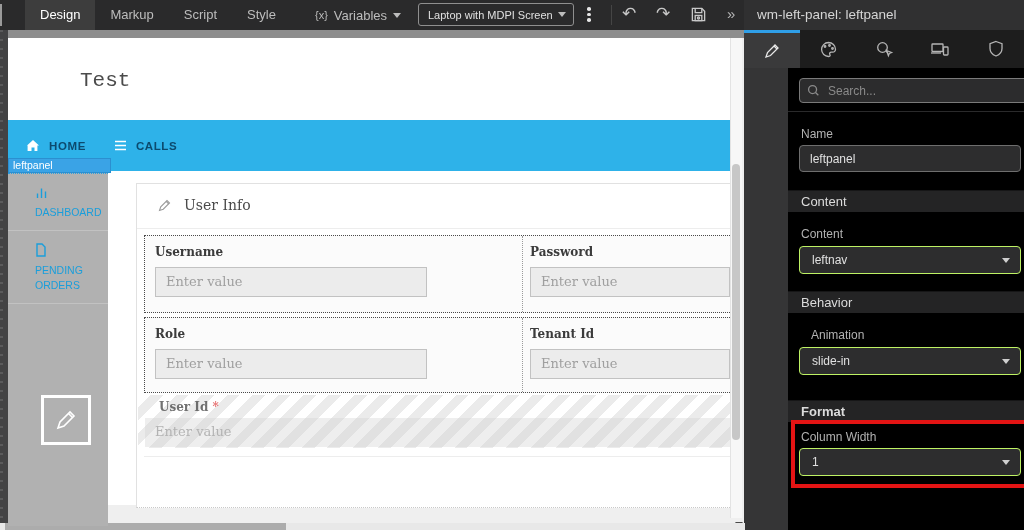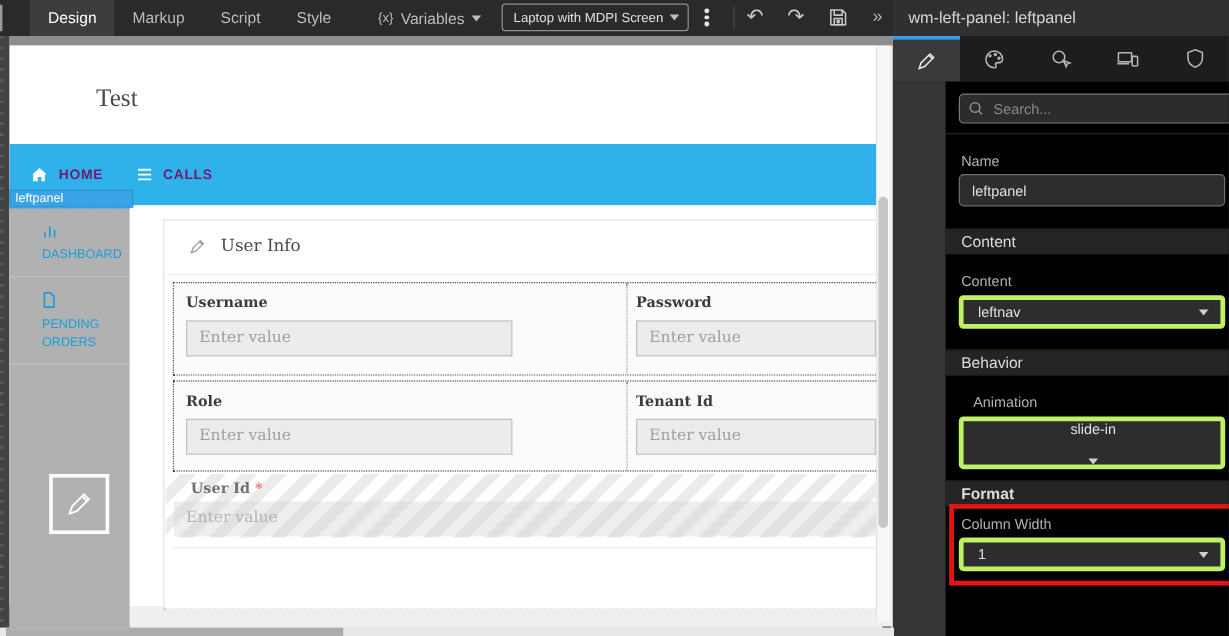--- a/index.html
+++ b/index.html
@@ -36,45 +36,45 @@
   .insp-tab.active svg{stroke:#e8e8e8;}
   #insp-body{left:0;top:68px;width:280px;height:462px;background:#000000;margin-left:44px;}
   #insp-search{left:11px;top:10px;width:258px;height:25px;background:#2c2c2d;border:1px solid #7a7a7a;border-radius:4px;}
   #insp-search input{position:absolute;left:26px;top:0;width:225px;height:23px;background:transparent;border:none;outline:none;color:#cfcfcf;font-size:12px;font-family:inherit;}
   #insp-search input::placeholder{color:#8a8a8a;}
   #insp-search svg{position:absolute;left:7px;top:5px;stroke:#8a8a8a;fill:none;stroke-width:1.4;}
   #search-divider{left:0;top:43px;width:280px;height:1px;background:#2a2a2b;}
   .prop-label{color:#b2b2b2;font-size:12px;}
   .insp-input{background:#2d2d2e;border:1px solid #6e6e6e;border-radius:4px;color:#e0e0e0;font-size:12px;}
   input.insp-input{padding:0 10px;font-family:inherit;outline:none;}
-  .insp-select{background:#2d2d2e;border:4px solid #bef264;border-radius:4px;color:#e0e0e0;font-size:12px;display:flex;align-items:center;justify-content:space-between;padding:0 10px 0 12px;}
+  .insp-select{background:#2d2d2e;border:1px solid #bef264;border-radius:4px;color:#e0e0e0;font-size:12px;display:flex;align-items:center;justify-content:space-between;padding:0 10px 0 12px;}
   .sec-band{left:0;width:280px;height:22px;background:#242425;border-top:1px solid #161617;color:#dcdcdc;font-size:13px;line-height:21px;padding-left:13px;}
   #name-label{left:13px;top:59px;}
   #name-input{left:11px;top:77px;width:222px;height:27px;}
   #sec-content{top:122px;}
   #content-label{left:13px;top:159px;}
   #content-select{left:11px;top:178px;width:222px;height:28px;}
   #bind-btn{left:240px;top:181px;}
   #bind-btn svg{stroke:#bdbdbd;fill:none;stroke-width:1.5;}
   #sec-behavior{top:223px;}
   #animation-label{left:23px;top:260px;}
-  #animation-select{left:11px;top:279px;width:222px;height:44px;flex-direction:column;}
+  #animation-select{left:11px;top:279px;width:222px;height:28px;}
   #sec-format{top:332px;font-weight:bold;}
   #colwidth-label{left:13px;top:362px;}
   #colwidth-select{left:11px;top:380px;width:222px;height:28px;}
   #highlight-rect{left:3px;top:352px;width:258px;height:68px;border:4px solid #e41414;pointer-events:none;z-index:40;}
   .sel-caret{width:0;height:0;border-left:4px solid transparent;border-right:4px solid transparent;border-top:5px solid #cfcfcf;}
 
   
   #canvas{left:0;top:30px;width:744px;height:500px;background:#efefef;}
   #rail{left:0;top:0;width:8px;height:500px;background:#434344;background-image:repeating-linear-gradient(180deg,#5a5a5b 0 2px,#434344 2px 9px);background-size:3px 100%;background-repeat:no-repeat;}
   #gray-band{left:8px;top:0;width:736px;height:8px;background:#8d8d8d;}
   #page{left:8px;top:8px;width:722px;height:467px;background:#ffffff;}
-  #page-title{left:72px;top:31px;font-family:Liberation Serif, serif;font-size:21px;color:#4b4b4b;}
-  #navbar{left:0;top:82px;width:722px;height:51px;background:#2eb2e9;display:flex;align-items:center;color:#701a75;}
+  #page-title{left:72px;top:31px;font-family:Liberation Mono, monospace;font-size:21px;color:#4b4b4b;}
+  #navbar{left:0;top:82px;width:722px;height:51px;background:#2eb2e9;display:flex;align-items:center;color:#0c4a6e;}
   .nav-item{display:flex;align-items:center;gap:9px;font-size:11.5px;letter-spacing:.6px;font-weight:bold;}
   #nav-home{margin-left:18px;}
   #nav-order{margin-left:28px;}
   #sel-label{left:0;top:120px;width:103px;height:15px;background:#3aa3e6;border:1px solid #2b8fd0;color:#fff;font-size:10.5px;line-height:13px;padding-left:4px;z-index:6;}
   #leftpanel{left:0;top:135px;width:100px;height:353px;background:#b1b1b1;border-top:1px dotted #2aa0e0;z-index:5;}
   .lp-item{padding:12px 6px 10px 27px;border-bottom:1px solid #c2c2c2;}
   .lp-item svg{stroke:#1a9edb;fill:none;stroke-width:1.4;display:block;}
   .lp-label{margin-top:6px;color:#1a9edb;font-size:10.5px;line-height:15px;width:64px;}
   #edit-overlay{left:33px;top:357px;width:50px;height:50px;border:3px solid #fff;z-index:8;display:flex;align-items:center;justify-content:center;}
   #edit-overlay svg{stroke:#fff;fill:none;stroke-width:1.6;}

